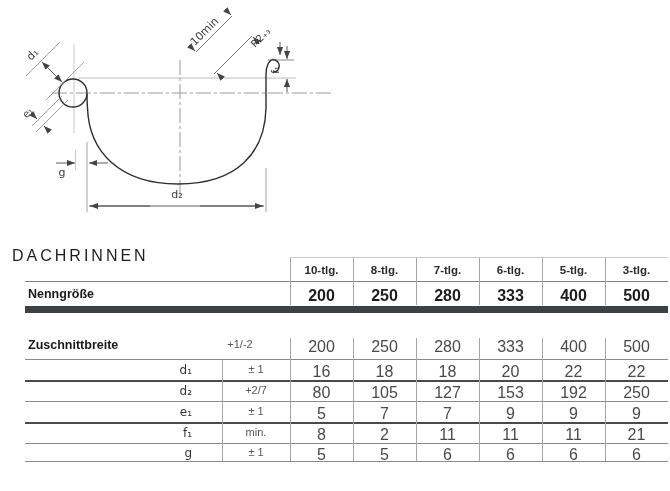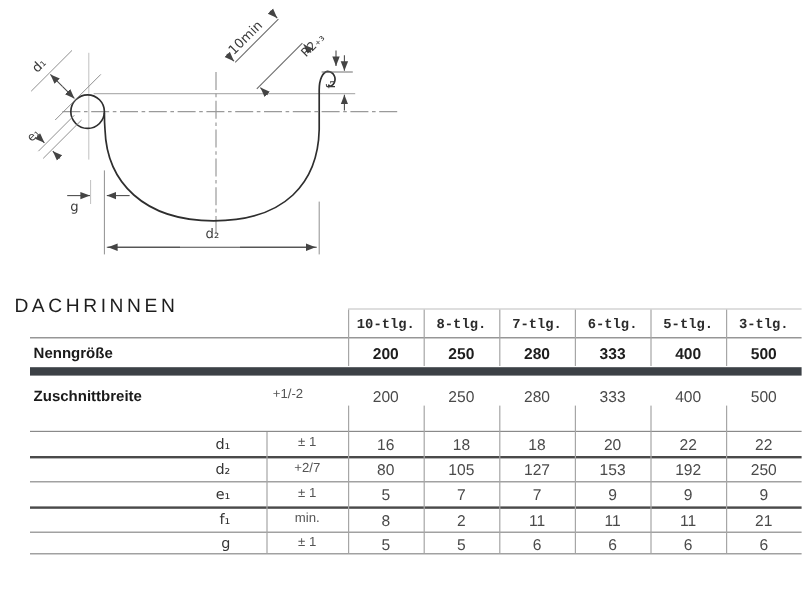--- a/index.html
+++ b/index.html
@@ -4,24 +4,24 @@
 <style>
   html,body{margin:0;padding:0;background:#fff;}
   .page{position:relative;width:670px;height:491px;background:#ffffff;overflow:hidden;
         font-family:"Liberation Sans",sans-serif;color:#222;}
   .sec-title{position:absolute;left:12px;font-size:16px;letter-spacing:3px;color:#1e1e1e;
              font-family:"Liberation Sans",sans-serif;white-space:nowrap;}
   .hline{position:absolute;height:1px;background:#8a8a8a;}
   .hline.dark{height:2px;background:#4a4a4a;}
   .vline{position:absolute;width:1px;background:#a6a6a6;}
   .darkbar{position:absolute;left:25px;width:643px;height:7px;background:#3c4146;}
-  .cell{position:absolute;width:63px;text-align:center;font-size:13px;color:#4a4a4a;
+  .cell{position:absolute;width:63px;text-align:center;font-size:16px;color:#4a4a4a;
         white-space:nowrap;}
   .x0{left:290px}.x1{left:353px}.x2{left:416px}.x3{left:479px}.x4{left:542px}.x5{left:605px}
-  .hdr{font-weight:bold;color:#2b2b2b;font-size:11.5px;font-family:Liberation Mono, monospace;}
+  .hdr{font-weight:bold;color:#2b2b2b;font-size:11.5px;}
   .bold{font-weight:bold;color:#1d1d1d;}
   .rowlabel{position:absolute;left:28px;font-size:12.5px;font-weight:bold;color:#1a1a1a;
             white-space:nowrap;}
   .sublabel{position:absolute;left:120px;width:72px;text-align:right;font-size:12px;
             color:#333;font-family:"DejaVu Sans",sans-serif;}
   .tol{position:absolute;left:224px;width:64px;text-align:center;font-size:11px;color:#555;}
   svg text{font-family:"DejaVu Sans",sans-serif;fill:#3a3a3a;}
 </style>
 </head>
 <body>
@@ -121,21 +121,21 @@
   <div class="vline" style="left:290px;top:258px;height:47px;"></div>
   <div class="vline" style="left:353px;top:258px;height:47px;"></div>
   <div class="vline" style="left:416px;top:258px;height:47px;"></div>
   <div class="vline" style="left:479px;top:258px;height:47px;"></div>
   <div class="vline" style="left:542px;top:258px;height:47px;"></div>
   <div class="vline" style="left:605px;top:258px;height:47px;"></div>
 
   <div class="darkbar" style="top:306px;"></div>
 
 
-  <div style="position:absolute;top:323px;left:0;height:17px;width:670px;text-decoration:underline;">
+  <div style="position:absolute;top:338px;left:0;height:17px;width:670px;text-decoration:underline;">
     <span class="rowlabel" style="top:0;">Zuschnittbreite</span>
     <span class="tol" style="left:200px;width:80px;">+1/-2</span>
     <span class="cell x0">200</span>
     <span class="cell x1">250</span>
     <span class="cell x2">280</span>
     <span class="cell x3">333</span>
     <span class="cell x4">400</span>
     <span class="cell x5">500</span>
   </div>
 

